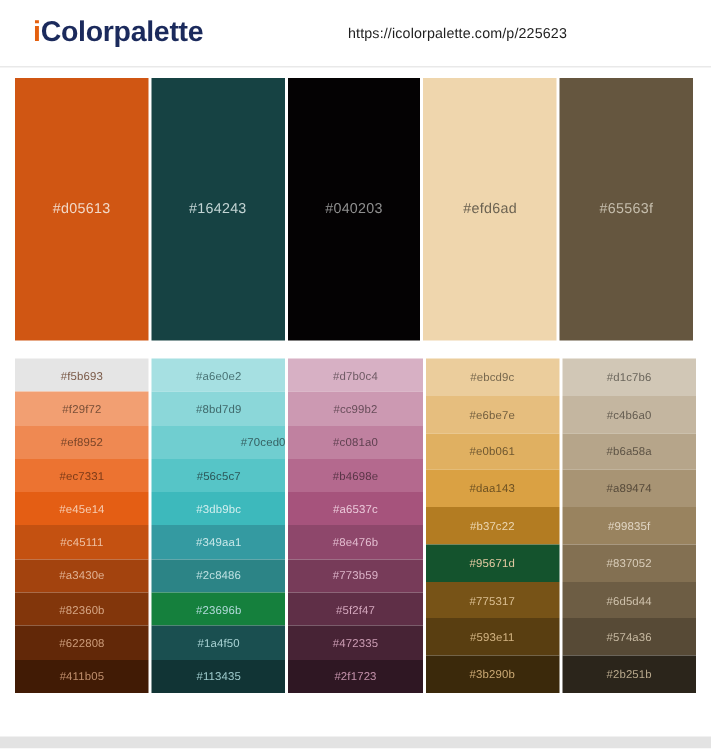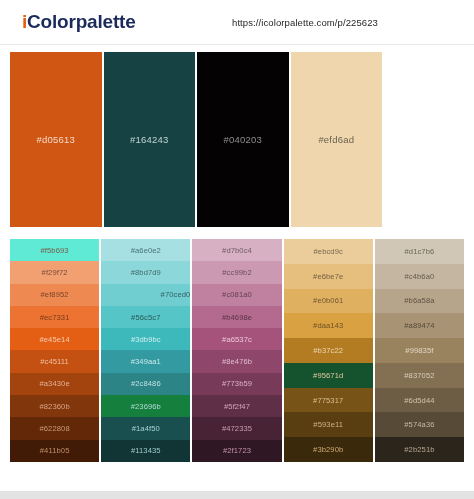--- a/index.html
+++ b/index.html
@@ -46,21 +46,21 @@
     color: #1f1f1f;
     white-space: nowrap;
     letter-spacing: 0.1px;
   }
 
   
   .main-strip {
     position: absolute;
     left: 10px;
     top: 52px;
-    width: 372px;
+    width: 452px;
     height: 175px;
     display: flex;
   }
   .main-swatch {
     flex: 1 1 0;
     position: relative;
     display: flex;
     align-items: center;
     justify-content: center;
     margin-right: 2px;
@@ -129,25 +129,28 @@
     </div>
     <div class="main-swatch" style="background-color: rgb(22, 66, 67);">
       <span class="hex" style="color: rgb(195, 212, 212);">#164243</span>
     </div>
     <div class="main-swatch" style="background-color: rgb(4, 2, 3);">
       <span class="hex" style="color: rgb(143, 143, 143);">#040203</span>
     </div>
     <div class="main-swatch" style="background-color: rgb(239, 214, 173);">
       <span class="hex" style="color: rgb(107, 98, 81);">#efd6ad</span>
     </div>
+    <div class="main-swatch" style="background-color: rgb(101, 86, 63);">
+      <span class="hex" style="color: rgb(197, 189, 172);">#65563f</span>
+    </div>
   </div>
 
   <div class="grid" id="shade-grid">
       <div class="grid-col">
-        <div class="shade" style="background-color: #5eead4;">
+        <div class="shade" style="background-color: #e5e5e5;">
           <span class="hex" style="color: rgb(122, 90, 72);">#f5b693</span>
         </div>
         <div class="shade" style="background-color: rgb(242, 159, 114);">
           <span class="hex" style="color: rgb(122, 80, 56);">#f29f72</span>
         </div>
         <div class="shade" style="background-color: rgb(239, 137, 82);">
           <span class="hex" style="color: rgb(122, 69, 40);">#ef8952</span>
         </div>
         <div class="shade" style="background-color: rgb(236, 115, 49);">
           <span class="hex" style="color: rgb(124, 59, 24);">#ec7331</span>

